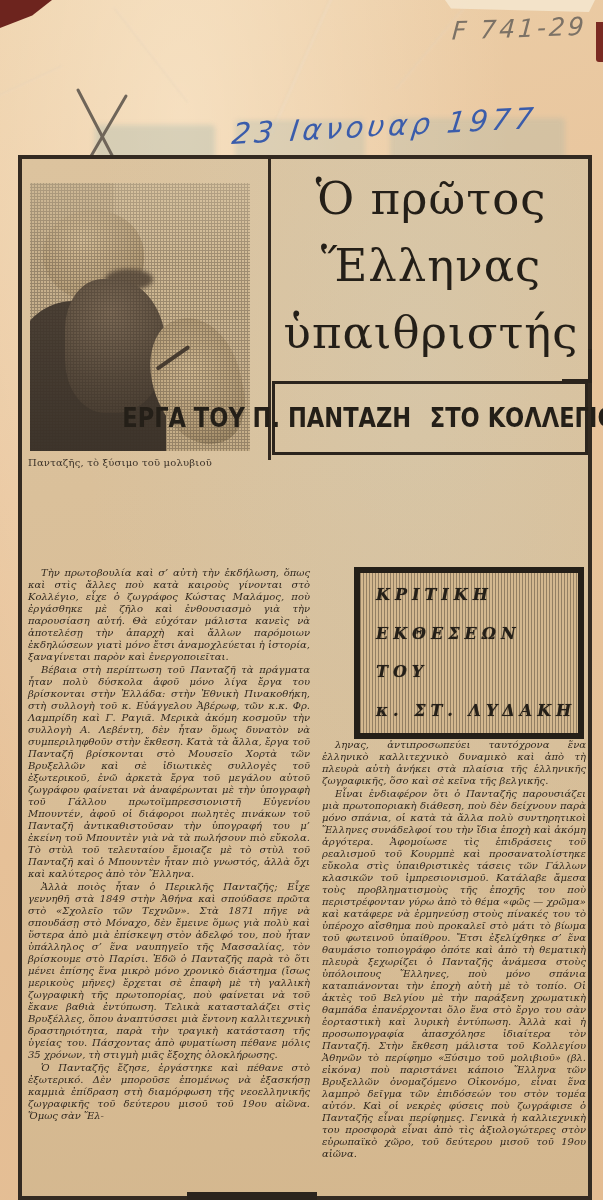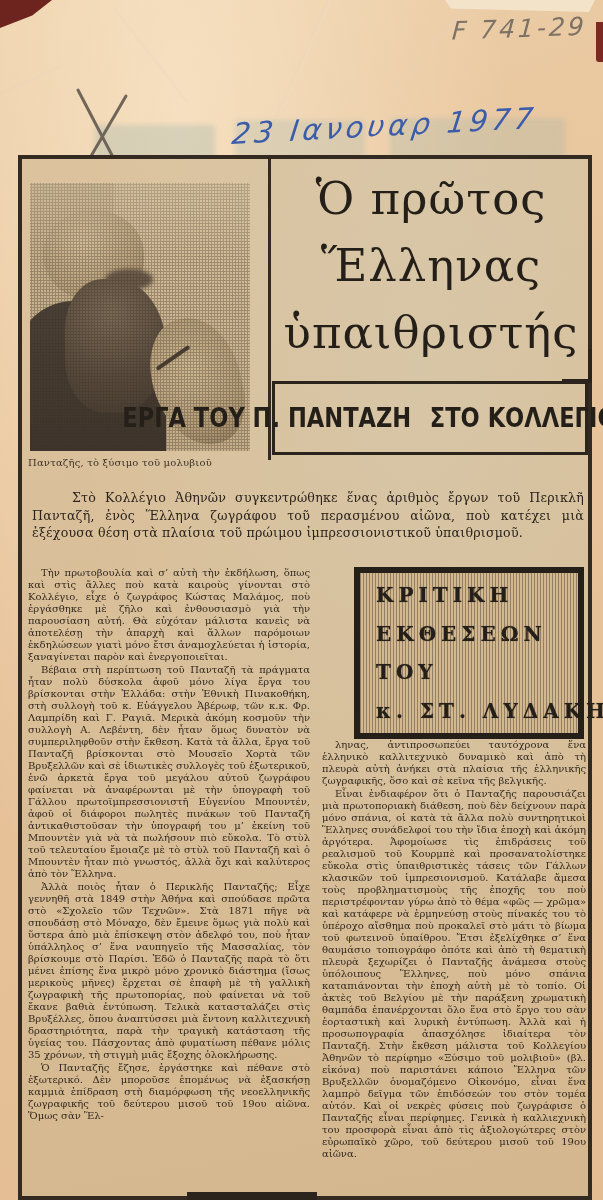--- a/index.html
+++ b/index.html
@@ -95,37 +95,37 @@
 
   
   .lead{
     position:absolute; left:10px; top:330px; width:552px;
     font-size:12.6px; line-height:17.5px; text-align:justify; text-indent:40px;
     color:#2c241d; letter-spacing:.2px;
   }
 
   
   .cols{position:absolute; left:6px; top:408px; width:558px; display:flex; gap:12px;}
-  .col{text-align:justify; font-size:10px; line-height:12px; color:#32291f;}
+  .col{text-align:justify; font-size:10px; line-height:12px; color:#32291f;font-style:italic;}
   .col.left{width:282px;}
   .col.right{width:264px;}
   .col p{margin:0 0 1px 0; text-indent:13px;}
 
   
   .review-box{
     box-sizing:border-box; margin-left:32px; width:230px; height:172px;
     border:6px solid #241f18; padding:10px 0 10px 16px;
     background:
       repeating-linear-gradient(90deg, rgba(43,36,28,.38) 0 1px, rgba(0,0,0,0) 1px 3px),
       #d3b88f;
     display:flex; flex-direction:column; justify-content:space-between;
   }
   .review-box div{
     font-family:"DejaVu Serif", serif; font-weight:bold;
-    font-size:20px; line-height:24px; color:#241f18; letter-spacing:5px;
+    font-size:16px; line-height:24px; color:#241f18; letter-spacing:5px;
     text-shadow:0 0 1px rgba(36,31,24,.6); white-space:nowrap;
   }
   .right-text{}
 
   .cutoff-bar{position:absolute; left:165px; bottom:-4px; width:130px; height:8px; background:#2b241d;}
 </style>
 </head>
 <body>
 
 <div id="stage">
@@ -176,21 +176,20 @@
       <div>Ἕλληνας</div>
       <div>ὑπαιθριστής</div>
     </div>
 
     <div class="kicker-corner"></div>
     <div class="kicker">
       <div>ΕΡΓΑ ΤΟΥ Π. ΠΑΝΤΑΖΗ</div>
       <div>ΣΤΟ ΚΟΛΛΕΓΙΟ ΑΘΗΝΩΝ</div>
     </div>
 
-    <div class="lead">Στὸ Κολλέγιο Ἀθηνῶν συγκεντρώθηκε ἕνας ἀριθμὸς ἔργων τοῦ Περικλῆ Πανταζῆ, ἑνὸς Ἕλληνα ζωγράφου τοῦ περασμένου αἰῶνα, ποὺ κατέχει μιὰ ἐξέχουσα θέση στὰ πλαίσια τοῦ πρώιμου ἰμπρεσσιονιστικοῦ ὑπαιθρισμοῦ.</div>
 
     <div class="cols">
       <div class="col left">
         <p>Τὴν πρωτοβουλία καὶ σ’ αὐτὴ τὴν ἐκδήλωση, ὅπως καὶ στὶς ἄλλες ποὺ κατὰ καιροὺς γίνονται στὸ Κολλέγιο, εἶχε ὁ ζωγράφος Κώστας Μαλάμος, ποὺ ἐργάσθηκε μὲ ζῆλο καὶ ἐνθουσιασμὸ γιὰ τὴν παρουσίαση αὐτή. Θὰ εὐχόταν μάλιστα κανεὶς νὰ ἀποτελέσῃ τὴν ἀπαρχὴ καὶ ἄλλων παρόμοιων ἐκδηλώσεων γιατὶ μόνο ἔτσι ἀναμοχλεύεται ἡ ἱστορία, ξαναγίνεται παρὸν καὶ ἐνεργοποιεῖται.</p>
         <p>Βέβαια στὴ περίπτωση τοῦ Πανταζῆ τὰ πράγματα ἦταν πολὺ δύσκολα ἀφοῦ μόνο λίγα ἔργα του βρίσκονται στὴν Ἑλλάδα: στὴν Ἐθνικὴ Πινακοθήκη, στὴ συλλογὴ τοῦ κ. Εὐάγγελου Ἀβέρωφ, τῶν κ.κ. Φρ. Λαμπρίδη καὶ Γ. Ραγιᾶ. Μερικὰ ἀκόμη κοσμοῦν τὴν συλλογὴ Α. Λεβέντη, δὲν ἦταν ὅμως δυνατὸν νὰ συμπεριληφθοῦν στὴν ἔκθεση. Κατὰ τὰ ἄλλα, ἔργα τοῦ Πανταζῆ βρίσκονται στὸ Μουσεῖο Χορτὰ τῶν Βρυξελλῶν καὶ σὲ ἰδιωτικὲς συλλογὲς τοῦ ἐξωτερικοῦ, ἐνῶ ἀρκετὰ ἔργα τοῦ μεγάλου αὐτοῦ ζωγράφου φαίνεται νὰ ἀναφέρωνται μὲ τὴν ὑπογραφὴ τοῦ Γάλλου πρωτοϊμπρεσσιονιστῆ Εὐγενίου Μπουντέν, ἀφοῦ οἱ διάφοροι πωλητὲς πινάκων τοῦ Πανταζῆ ἀντικαθιστοῦσαν τὴν ὑπογραφή του μ’ ἐκείνη τοῦ Μπουντὲν γιὰ νὰ τὰ πωλήσουν πιὸ εὔκολα. Τὸ στὺλ τοῦ τελευταίου ἔμοιαζε μὲ τὸ στὺλ τοῦ Πανταζῆ καὶ ὁ Μπουντὲν ἦταν πιὸ γνωστός, ἀλλὰ ὄχι καὶ καλύτερος ἀπὸ τὸν Ἕλληνα.</p>
         <p>Ἀλλὰ ποιὸς ἦταν ὁ Περικλῆς Πανταζῆς; Εἶχε γεννηθῆ στὰ 1849 στὴν Ἀθήνα καὶ σπούδασε πρῶτα στὸ «Σχολεῖο τῶν Τεχνῶν». Στὰ 1871 πῆγε νὰ σπουδάσῃ στὸ Μόναχο, δὲν ἔμεινε ὅμως γιὰ πολὺ καὶ ὕστερα ἀπὸ μιὰ ἐπίσκεψη στὸν ἀδελφό του, ποὺ ἦταν ὑπάλληλος σ’ ἕνα ναυπηγεῖο τῆς Μασσαλίας, τὸν βρίσκουμε στὸ Παρίσι. Ἐδῶ ὁ Πανταζῆς παρὰ τὸ ὅτι μένει ἐπίσης ἕνα μικρὸ μόνο χρονικὸ διάστημα (ἴσως μερικοὺς μῆνες) ἔρχεται σὲ ἐπαφὴ μὲ τὴ γαλλικὴ ζωγραφικὴ τῆς πρωτοπορίας, ποὺ φαίνεται νὰ τοῦ ἔκανε βαθιὰ ἐντύπωση. Τελικὰ κατασταλάζει στὶς Βρυξέλλες, ὅπου ἀναπτύσσει μιὰ ἔντονη καλλιτεχνικὴ δραστηριότητα, παρὰ τὴν τραγικὴ κατάσταση τῆς ὑγείας του. Πάσχοντας ἀπὸ φυματίωση πέθανε μόλις 35 χρόνων, τὴ στιγμὴ μιᾶς ἔξοχης ὁλοκλήρωσης.</p>
         <p>Ὁ Πανταζῆς ἔζησε, ἐργάστηκε καὶ πέθανε στὸ ἐξωτερικό. Δὲν μποροῦσε ἑπομένως νὰ ἐξασκήσῃ καμμιὰ ἐπίδραση στὴ διαμόρφωση τῆς νεοελληνικῆς ζωγραφικῆς τοῦ δεύτερου μισοῦ τοῦ 19ου αἰῶνα. Ὅμως σὰν Ἕλ-</p>
       </div>
       <div class="col right">
         <div class="review-box">

